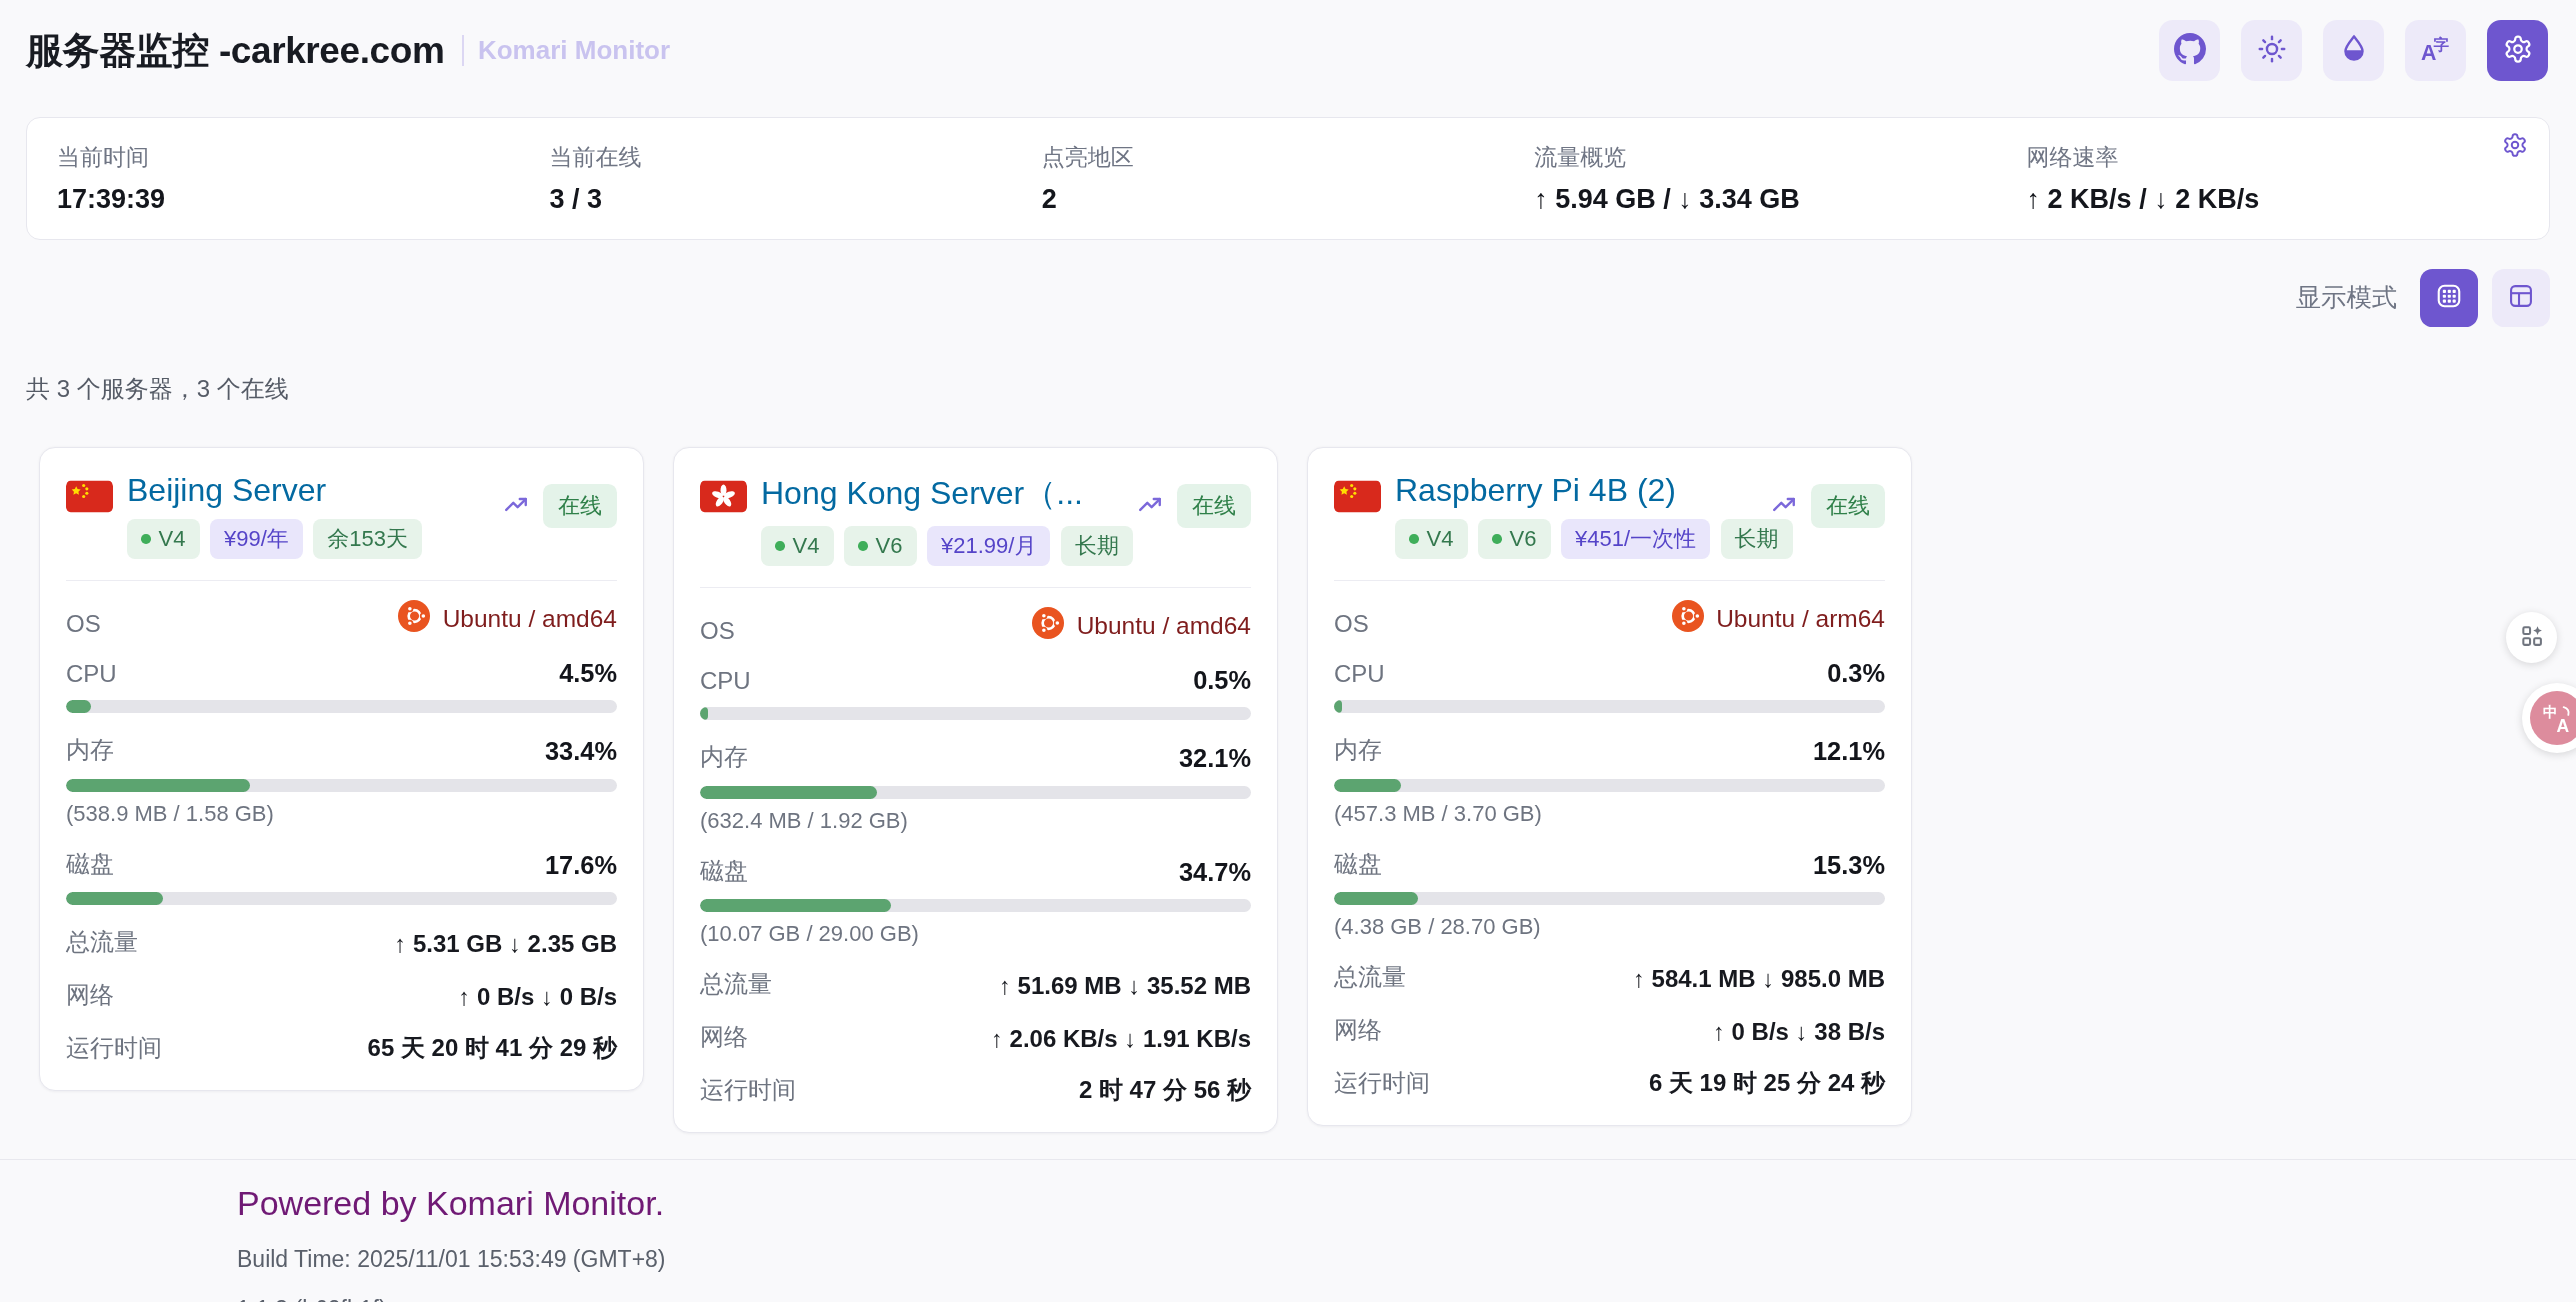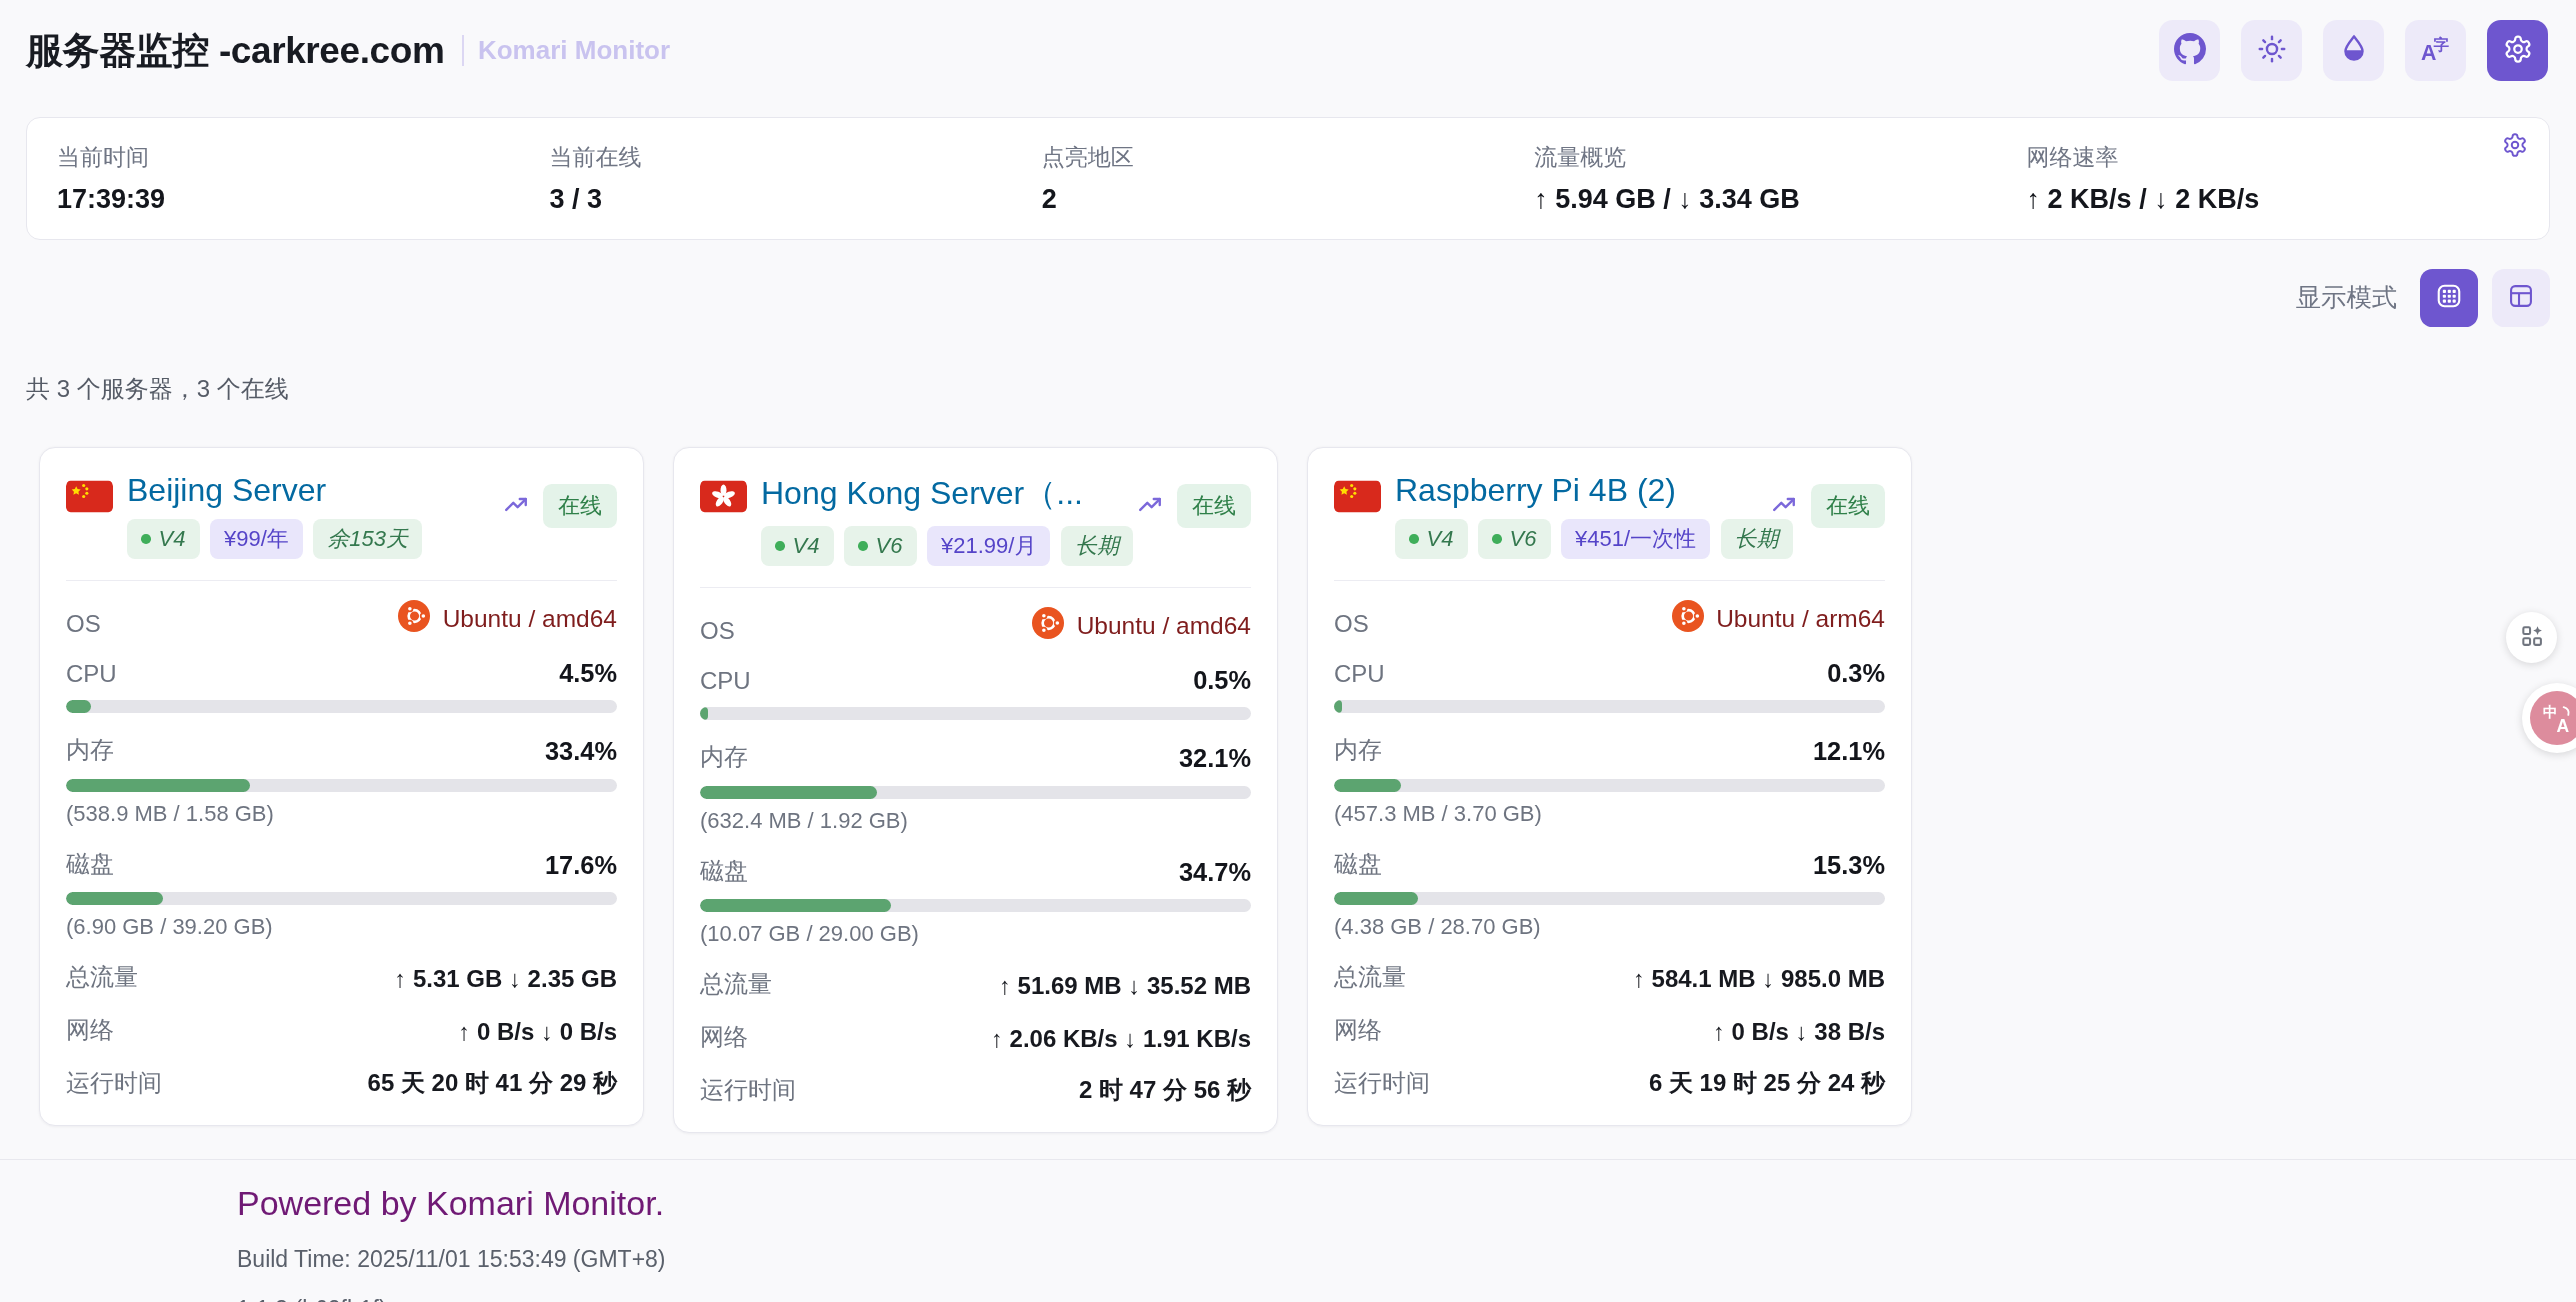--- a/index.html
+++ b/index.html
@@ -34,21 +34,21 @@
   .summary { margin:46px 26px 0; font-size:24px; color:#555b66; }
   
   .cards { margin:42px 26px 0 39px; display:flex; gap:29px; align-items:flex-start; }
   .card { width:605px; background:#fff; border:0.9px solid #e7e7ee; border-radius:16px; padding:24.5px 26px 26px; box-shadow:0 0.9px 2.6px rgba(16,24,40,.05); cursor:pointer; }
   .card-top { display:flex; align-items:flex-start; }
   .flag { width:47px; height:35px; border-radius:7px; overflow:hidden; margin-top:7px; flex:none; }
   .card-head-main { margin-left:14px; min-width:0; flex:1; }
   .card-title { font-size:32px; font-weight:400; color:#0369a1; white-space:nowrap; overflow:hidden; }
   .tags { display:flex; gap:10.5px; margin-top:9.6px; }
   .tag { font-size:22px; padding:5.3px 14px; border-radius:8px; display:flex; align-items:center; white-space:nowrap; }
-  .tag.green { background:#e7f3ea; color:#34784e;font-style:italic; }
+  .tag.green { background:#e7f3ea; color:#34784e; }
   .tag.purple { background:#e9e6fb; color:#5544c8; }
   .tag .dot { width:9.6px; height:9.6px; border-radius:50%; background:#3fae5a; margin-right:8px; }
   .card-status { display:flex; align-items:center; gap:14px; margin-left:10.5px; flex:none; padding-top:12.3px; }
   .badge { font-size:22px; background:#e4f3e9; color:#2f8049; padding:7px 15px; border-radius:8.8px; white-space:nowrap; }
   .divider { border-top:0.9px solid #ececf2; margin-top:21px; }
   .row { display:flex; justify-content:space-between; align-items:flex-end; font-size:24px; }
   .row.m { margin-top:21px; }
   .row.os-row { margin-top:19px; }
   .row-label { color:#6e7480; }
   .os-value { display:flex; align-items:center; gap:12.3px; font-size:24.5px; color:#7f1d1d; }
@@ -242,21 +242,20 @@
         <div class="bar-fill" style="width: 33.4%;"></div>
       </div>
     <div class="detail">(538.9 MB / 1.58 GB)</div>
     <div class="row m">
         <span class="row-label">磁盘</span>
         <span class="pct">17.6%</span>
       </div>
     <div class="bar">
         <div class="bar-fill" style="width: 17.6%;"></div>
       </div>
-    <div class="detail">(6.90 GB / 39.20 GB)</div>
     <div class="row m">
         <span class="row-label">总流量</span>
         <span class="val">↑ 5.31 GB ↓ 2.35 GB</span>
       </div>
     <div class="row m">
         <span class="row-label">网络</span>
         <span class="val">↑ 0 B/s ↓ 0 B/s</span>
       </div>
     <div class="row m">
         <span class="row-label">运行时间</span>

